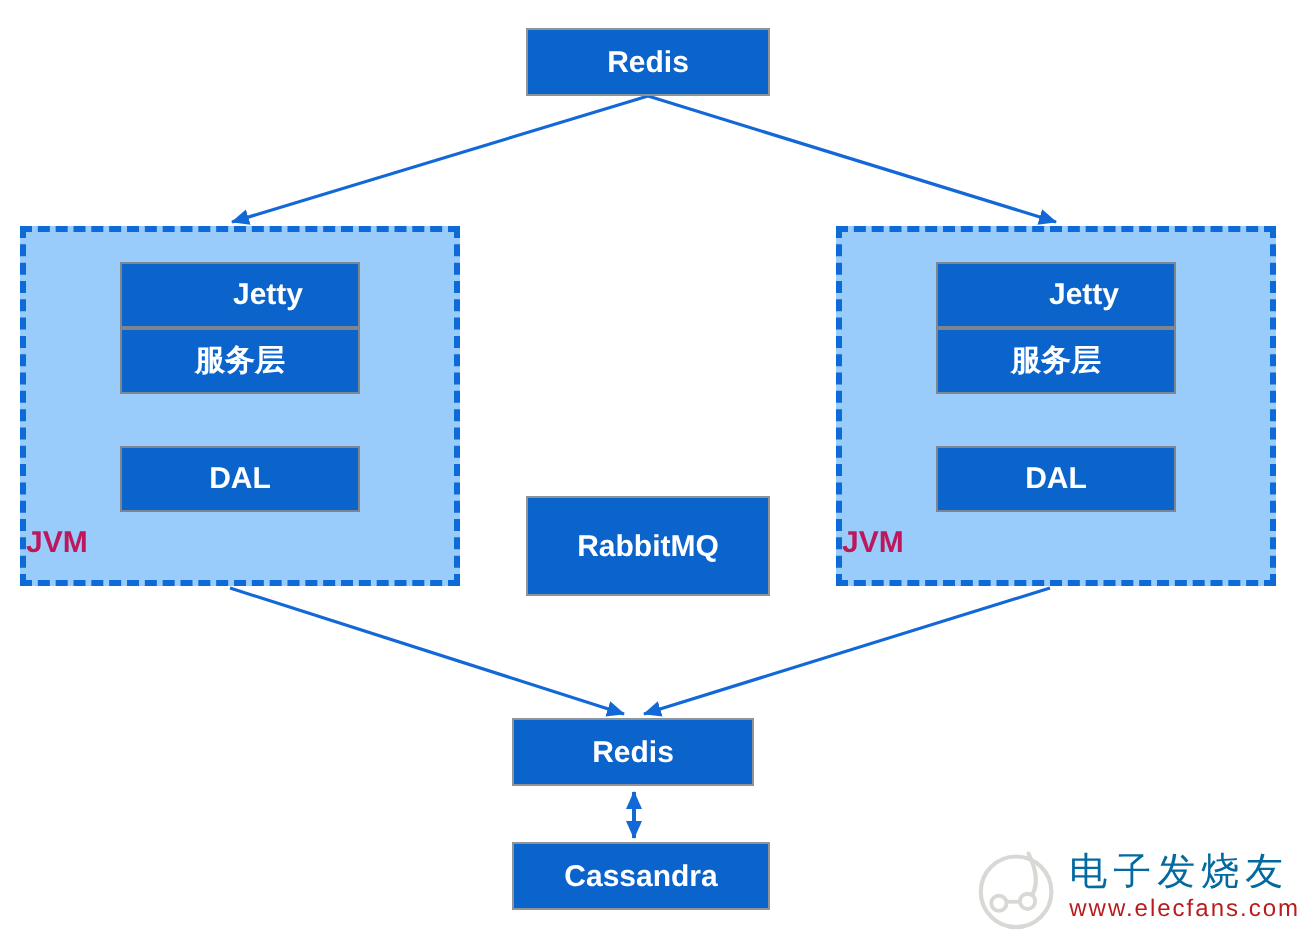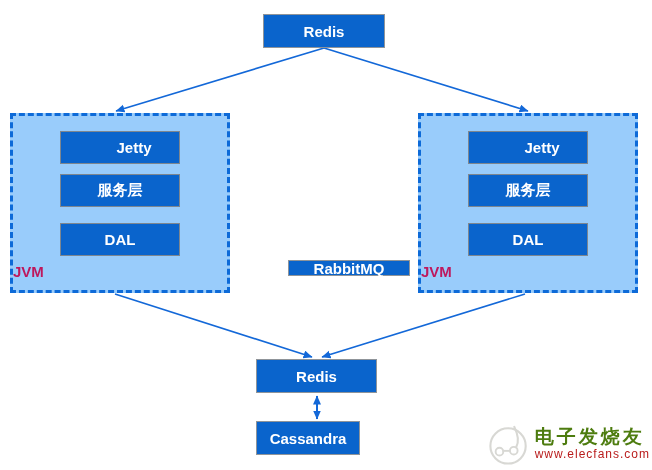--- a/index.html
+++ b/index.html
@@ -24,23 +24,23 @@
     color: #ffffff;
     font-weight: bold;
     font-size: 15px;
     display: flex;
     align-items: center;
     justify-content: center;
     box-sizing: border-box;
   }
   .nginx      { left: 263px; top: 14px;  width: 122px; height: 34px; }
   .zookeeper  { left: 263px; top: 212px; width: 122px; height: 34px; }
-  .rabbitmq   { left: 263px; top: 260px; width: 122px; height: 16px; margin-left: 25px; }
+  .rabbitmq   { left: 263px; top: 248px; width: 122px; height: 50px; }
   .redis      { left: 256px; top: 359px; width: 121px; height: 34px; align-items: center; }
-  .cassandra  { left: 256px; top: 421px; width: 104px; height: 34px; }
+  .cassandra  { left: 256px; top: 421px; width: 129px; height: 34px; }
   .jvm-container {
     position: absolute;
     top: 113px;
     width: 220px;
     height: 180px;
     background: #99ccfb;
     border: 3px dashed #0d6ad8;
     box-sizing: border-box;
   }
   .jvm-left  { left: 10px;  }
@@ -54,21 +54,21 @@
     border: 1px solid #7d868f;
     color: #ffffff;
     font-weight: bold;
     font-size: 15px;
     display: flex;
     align-items: center;
     justify-content: center;
     box-sizing: border-box;
   }
   .inner-node.pos-0 { top: 15px; padding-left: 28px; }
-  .inner-node.pos-1 { top: 58px; }
+  .inner-node.pos-1 { top: 48px; }
   .inner-node.pos-2 { top: 107px; }
   .jvm-label {
     position: absolute;
     left: 0;
     top: 147px;
     width: 100%;
     color: #be185d;
     font-weight: bold;
     font-size: 15px;
   }
@@ -78,23 +78,23 @@
     bottom: 4px;
     display: flex;
     align-items: center;
     color: #d8d8d4;
     user-select: none;
   }
   .wm-logo { width: 42px; height: 44px; margin-right: 5px; }
   .wm-text { display: flex; flex-direction: column; line-height: 1.1; }
   .wm-brand {
     font-size: 19px;
-    font-weight: bold;
+    font-weight: normal;
     letter-spacing: 3px;
-    color: #4d7c0f;
+    color: #0369a1;
   }
   .wm-site {
     font-size: 12px;
     font-weight: normal;
     color: #b91c1c;
     letter-spacing: 1px;
   }
 </style>
 </head>
 <body>

